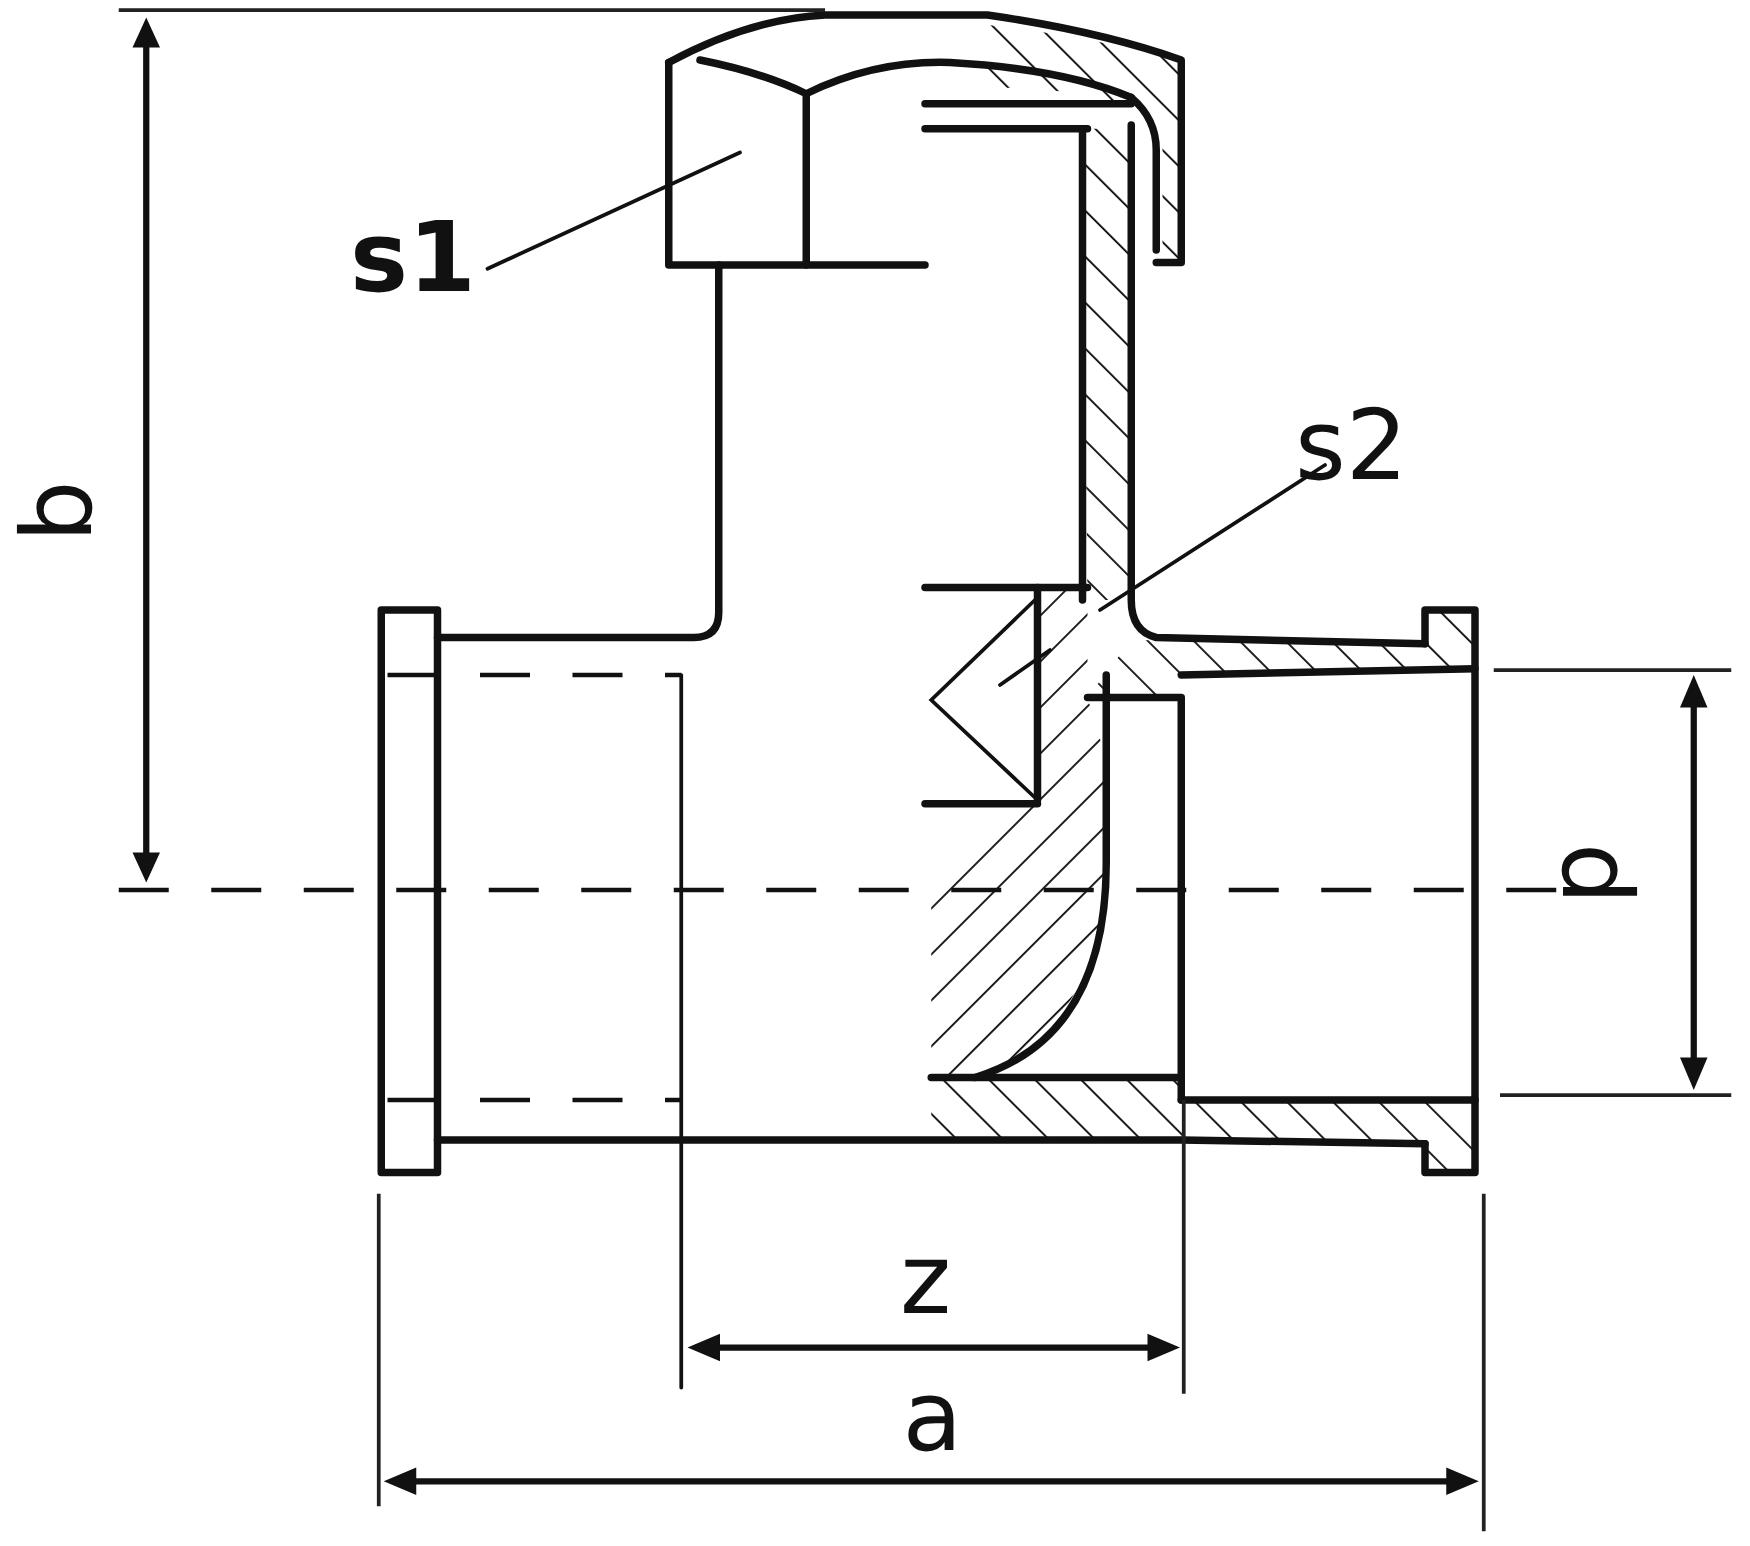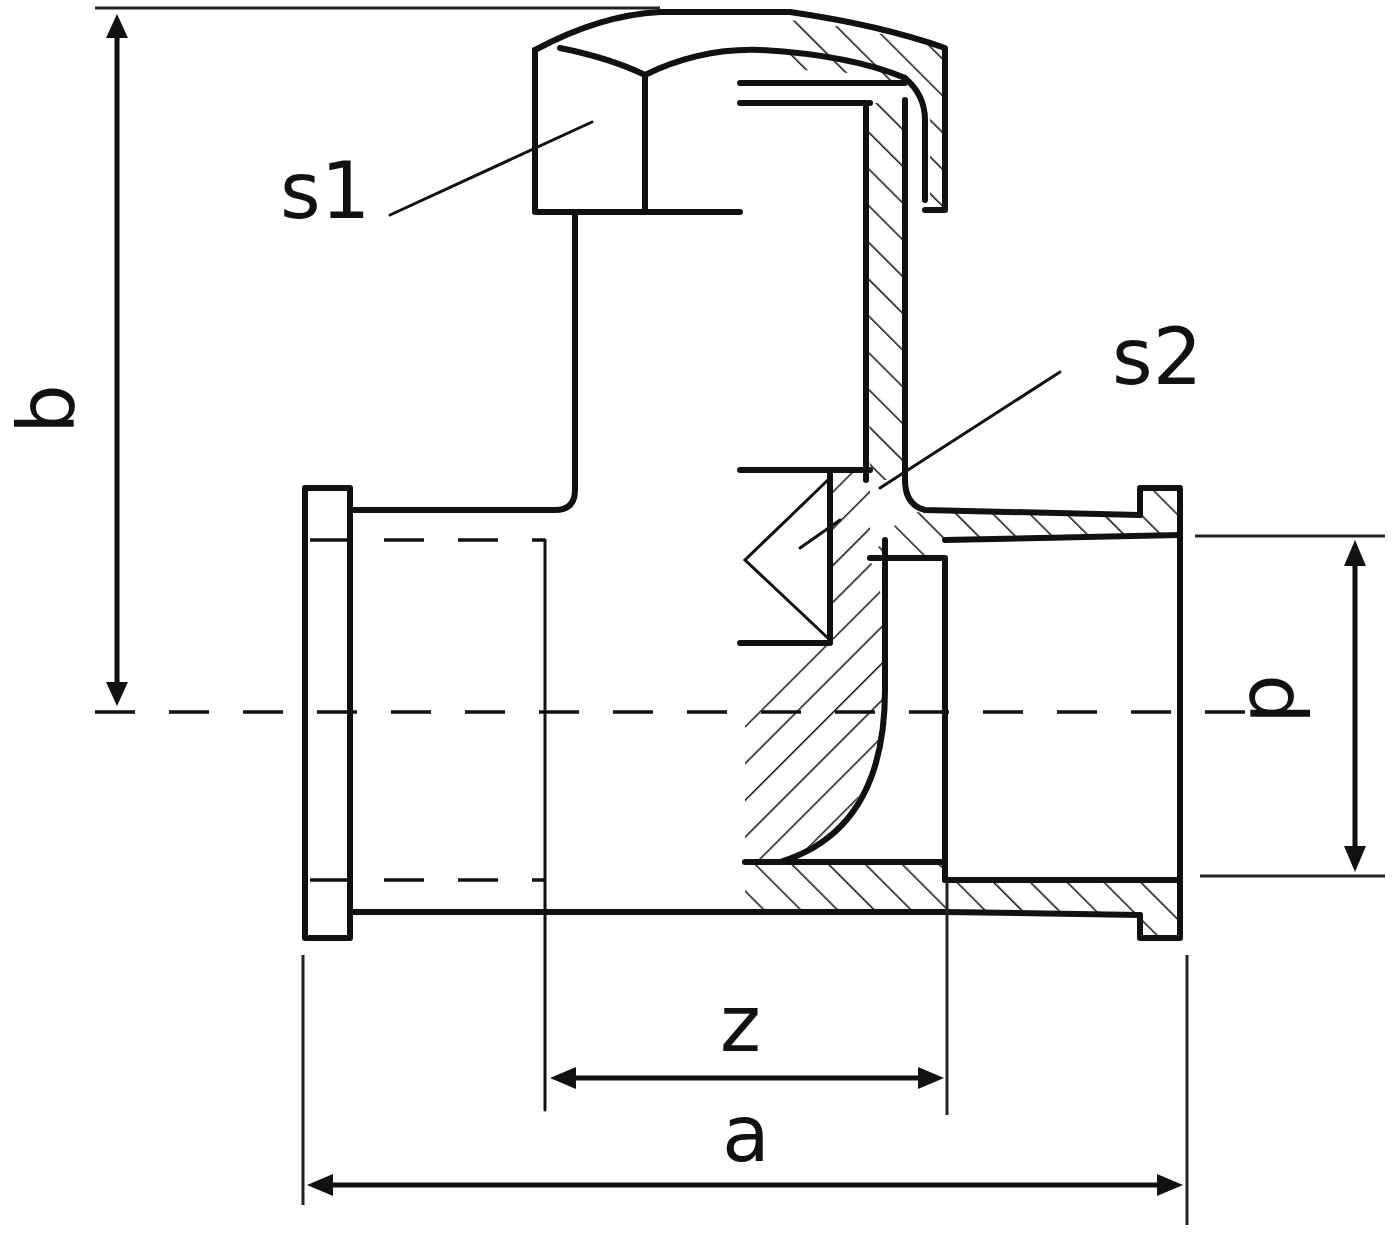--- a/index.html
+++ b/index.html
@@ -109,18 +109,18 @@
     <line class="ext" x1="1187" y1="955" x2="1187" y2="1225"></line>
     <line class="dim" x1="325" y1="1185" x2="1165" y2="1185"></line>
     <polygon class="arrow" points="307,1185 333,1174 333,1196"></polygon>
     <polygon class="arrow" points="1183,1185 1157,1174 1157,1196"></polygon>
   </g>
 
   <line class="thin" x1="390" y1="215" x2="592" y2="122"></line>
   <line class="thin" x1="1060" y1="372" x2="880" y2="488"></line>
 </svg>
 
-<div class="label" style="left:280px; top:152px;">s1</div>
-<div class="label" style="left:1112px; top:318px;">s2</div>
+<div class="label" style="left:280px; top:168px;font-weight:bold;">s1</div>
+<div class="label" style="left:1036px; top:318px;">s2</div>
 <div class="label" style="left:22px; top:370px; transform:rotate(-90deg); transform-origin:50% 50%;">b</div>
 <div class="label" style="left:1252px; top:660px; transform:rotate(90deg); transform-origin:50% 50%;">d</div>
 <div class="label" style="left:720px; top:985px;">z</div>
 <div class="label" style="left:722px; top:1095px;">a</div>
 
 </body></html>

